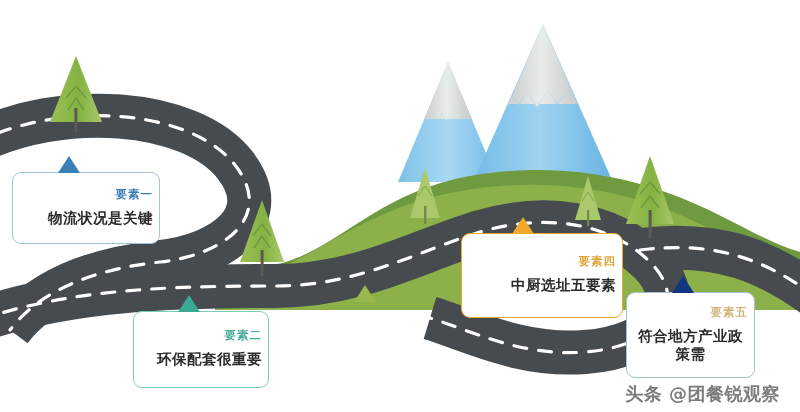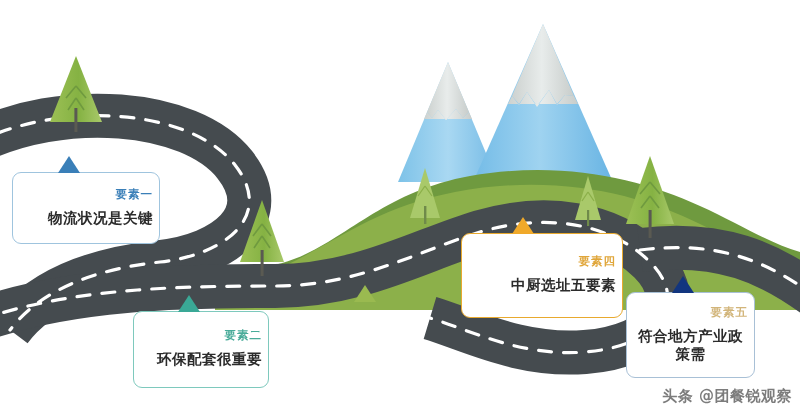--- a/index.html
+++ b/index.html
@@ -81,23 +81,23 @@
   #pointer-2 { left: 178px; top: 295px; border-bottom: 17px solid #3aa896; }
   #callout-3 { left: 309px; top: 301px; width: 130px; height: 79px; border: 1.6px solid #c9cdb4; }
   #pointer-3 { left: 354px; top: 285px; border-bottom: 17px solid #9aba50; }
   #callout-4 { left: 461px; top: 233px; width: 162px; height: 85px; border: 1.8px solid #e8a92e; }
   #pointer-4 { left: 512px; top: 217px; border-bottom: 17px solid #f0a92a; }
   #callout-5 { left: 626px; top: 292px; width: 129px; height: 86px; border: 1.6px solid #a8c0d6; }
   #pointer-5 { left: 672px; top: 276px; border-bottom: 17px solid #12357f; }
 
   .watermark {
     position: absolute;
-    right: 8px;
+    right: 20px;
     bottom: 6px;
-    font-size: 15px;
+    font-size: 18px;
     font-weight: bold;
     color: #4a4a4a;
     opacity: 0.72;
     letter-spacing: 0.5px;
     z-index: 45;
     font-family: "DejaVu Sans", "Liberation Sans", sans-serif;
   }
 </style>
 </head>
 <body>

